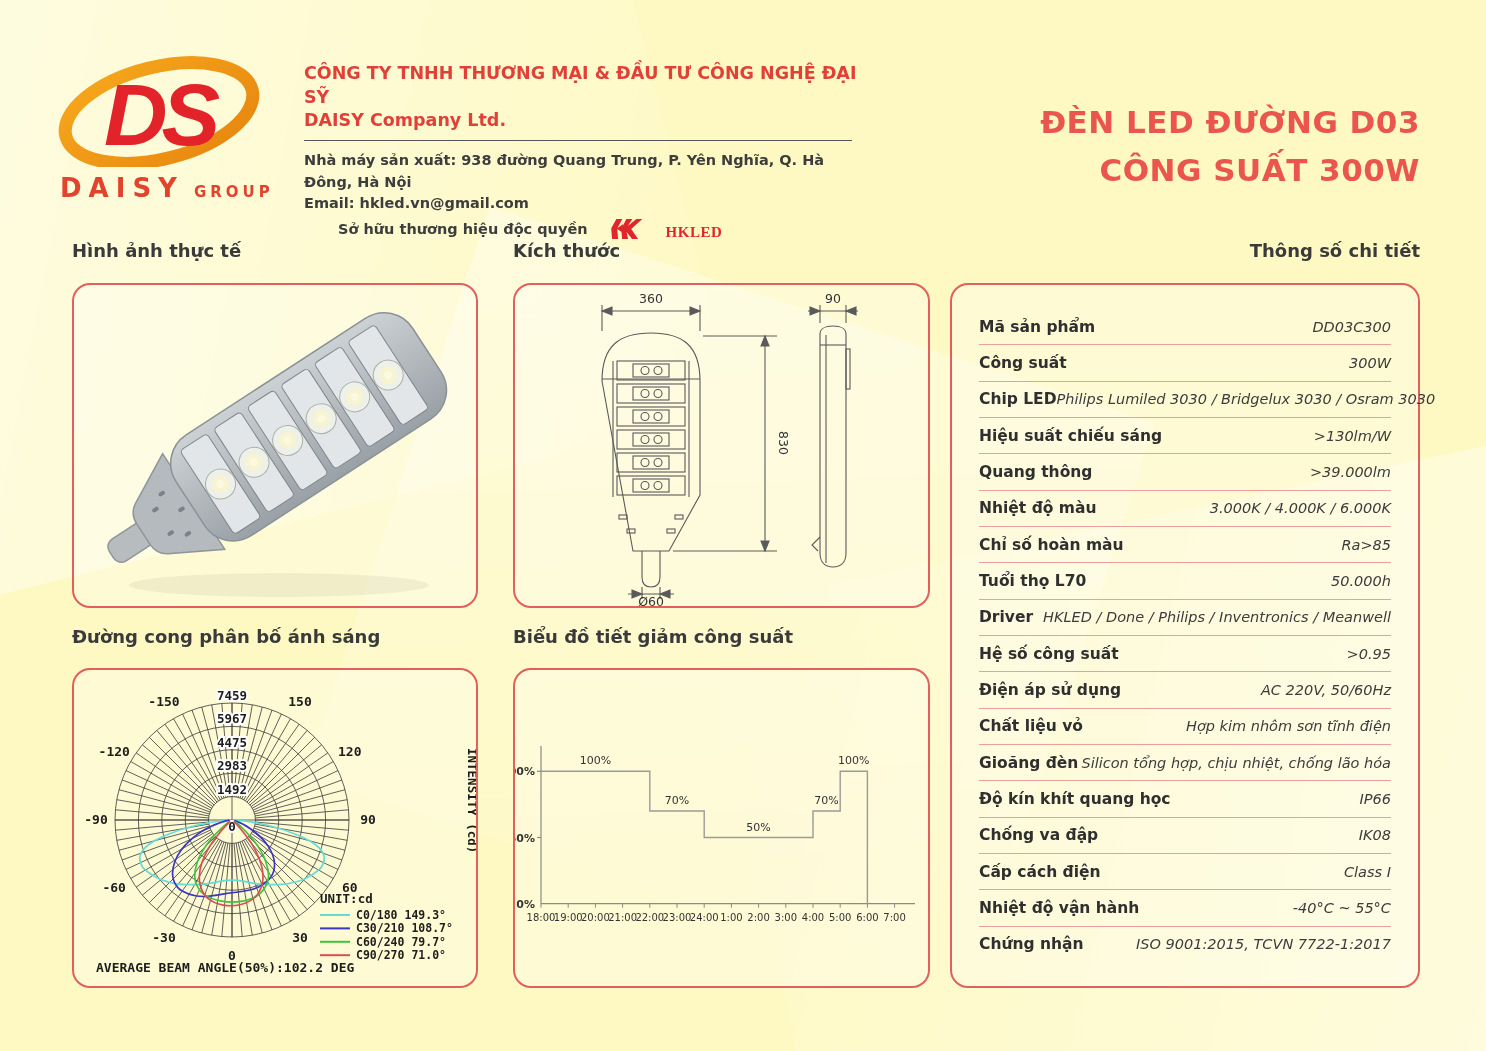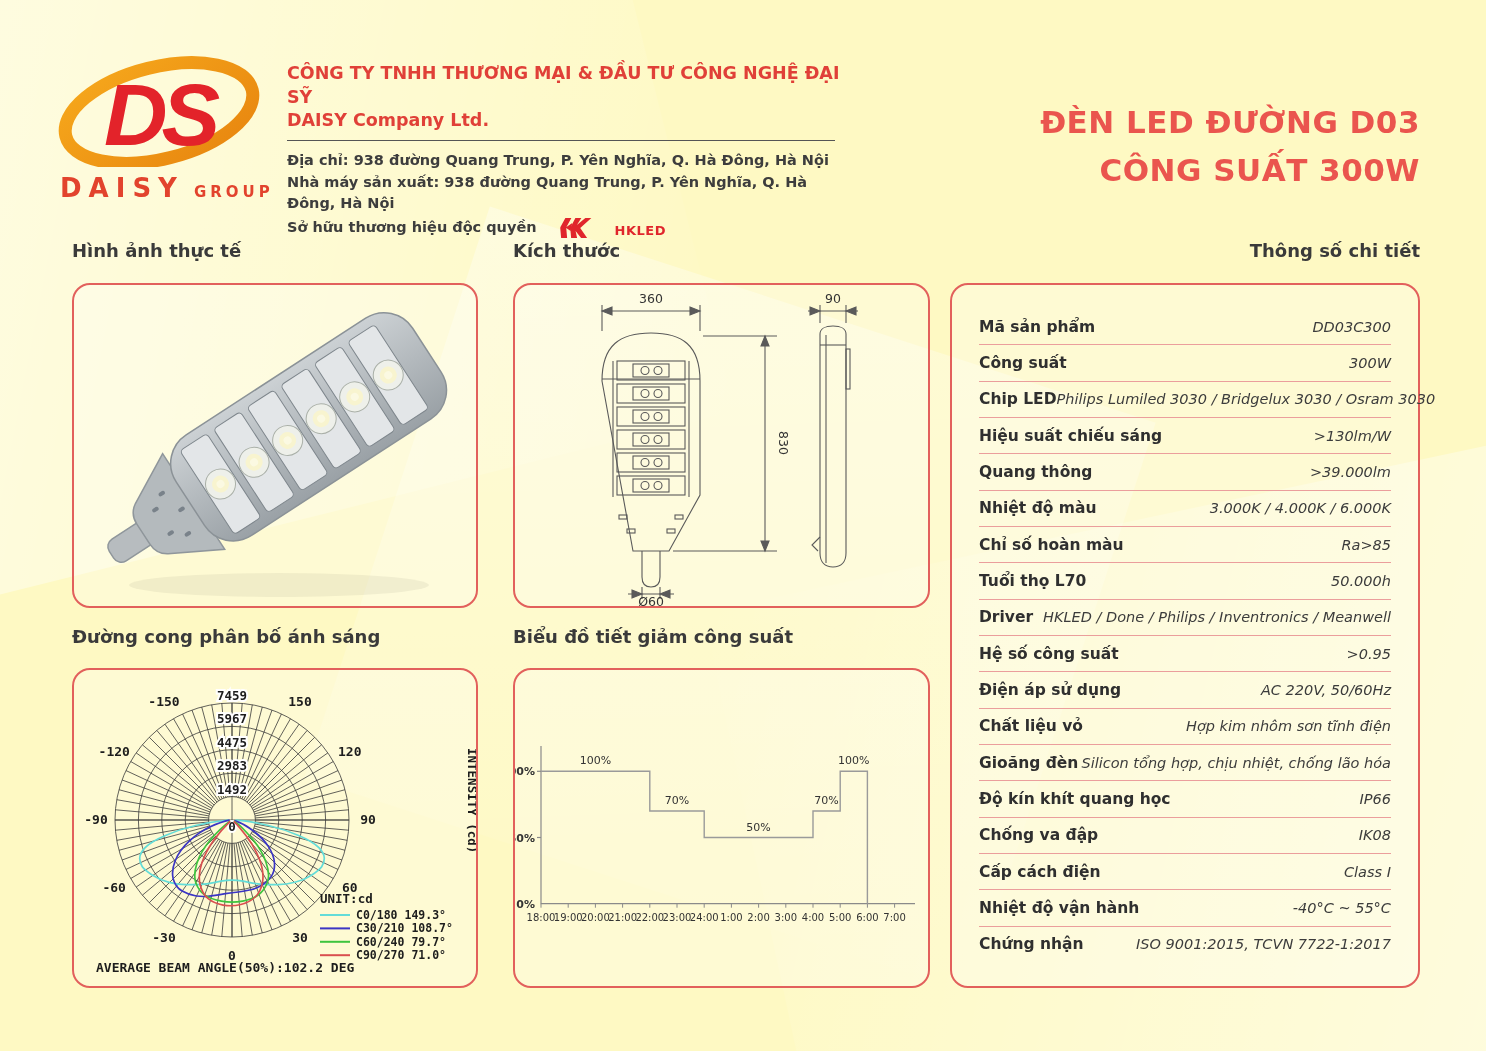--- a/index.html
+++ b/index.html
@@ -8,27 +8,27 @@
   .deco{position:absolute;pointer-events:none;}
   .deco1{left:-150px;top:-120px;width:820px;height:640px;background:linear-gradient(115deg,rgba(255,255,255,.6),rgba(255,255,255,0));transform:rotate(-14deg);}
   .deco2{right:-180px;bottom:-160px;width:900px;height:700px;background:linear-gradient(295deg,rgba(255,255,255,.55),rgba(255,255,255,0));transform:rotate(-12deg);}
   .deco3{left:380px;top:300px;width:700px;height:600px;background:linear-gradient(160deg,rgba(255,255,255,.35),rgba(255,255,255,0));transform:rotate(18deg);}
 
   
   .logo-wrap{position:absolute;left:52px;top:55px;width:215px;}
   .logo-sub{display:flex;align-items:baseline;gap:10px;margin-top:2px;padding-left:8px;}
   .logo-daisy{color:#e2432d;font-weight:bold;font-size:26px;letter-spacing:7px;}
   .logo-group{color:#e2432d;font-weight:bold;font-size:15px;letter-spacing:4px;}
-  .company{position:absolute;left:287px;top:62px;width:560px;}
+  .company{position:absolute;left:304px;top:62px;width:560px;}
   .company-name1{color:#e04038;font-weight:bold;font-size:17.5px;line-height:1.35;}
   .company-name2{color:#e04038;font-weight:bold;font-size:17.5px;line-height:1.35;}
   .company-sep{border:none;border-top:1.5px solid #555;margin:7px 0 9px 0;width:548px;}
   .company-line{color:#3d3d3d;font-weight:bold;font-size:14.5px;line-height:1.5;}
-  .tm-row{display:flex;align-items:center;gap:21px;}
-  .hkled-text{color:#e0262c;font-weight:bold;font-size:13px;letter-spacing:.5px;margin-left:-4px;margin-top:6px;}
+  .tm-row{display:flex;align-items:center;gap:21px;margin-left:34px;}
+  .hkled-text{color:#e0262c;font-weight:bold;font-size:15px;letter-spacing:.5px;margin-left:-4px;margin-top:6px;font-family:Liberation Serif, serif;}
   .product-title{position:absolute;right:66px;top:98px;text-align:right;color:#ea554e;font-weight:800;
                  font-size:31px;line-height:1.55;letter-spacing:.5px;}
 
   
   .sec-heading{position:absolute;font-size:18px;font-weight:bold;color:#3a3a3a;}
   .panel{position:absolute;border:2px solid #e2605c;border-radius:18px;background:rgba(255,255,255,.28);box-sizing:border-box;}
 
   
   .spec-box{display:flex;flex-direction:column;padding:24px 0;}
   .spec-row{flex:1;display:flex;align-items:center;justify-content:space-between;margin:0 27px;border-bottom:1px solid #eb9e9c;}
@@ -63,22 +63,22 @@
     <div class="logo-sub">
       <span class="logo-daisy">DAISY</span>
       <span class="logo-group">GROUP</span>
     </div>
   </div>
 
   <div class="company">
     <div class="company-name1">CÔNG TY TNHH THƯƠNG MẠI &amp; ĐẦU TƯ CÔNG NGHỆ ĐẠI SỸ</div>
     <div class="company-name2">DAISY Company Ltd.</div>
     <hr class="company-sep">
-    <div class="company-line">Địa chỉ: 938 đường Quang Trung, P. Yên Nghĩa, Q. Hà Đông, Hà Nội</div>
     <div class="company-line">Nhà máy sản xuất: 938 đường Quang Trung, P. Yên Nghĩa, Q. Hà Đông, Hà Nội</div>
+    <div class="company-line">Email: hkled.vn@gmail.com</div>
     <div class="company-line tm-row">
       <span>Sở hữu thương hiệu độc quyền</span>
       <svg width="40" height="26" viewBox="0 0 40 26">
         <g fill="#e0262c" transform="skewX(-12)">
           <polygon points="8,3 14,3 11,12 16,8 16,16 11,13 14,23 8,23 5,13 5,12"></polygon>
           <polygon points="18,3 24,3 21,10 28,3 34,3 25,13 34,23 28,23 21,16 24,23 18,23 15,13"></polygon>
         </g>
       </svg>
       <span class="hkled-text">HKLED</span>
     </div>

